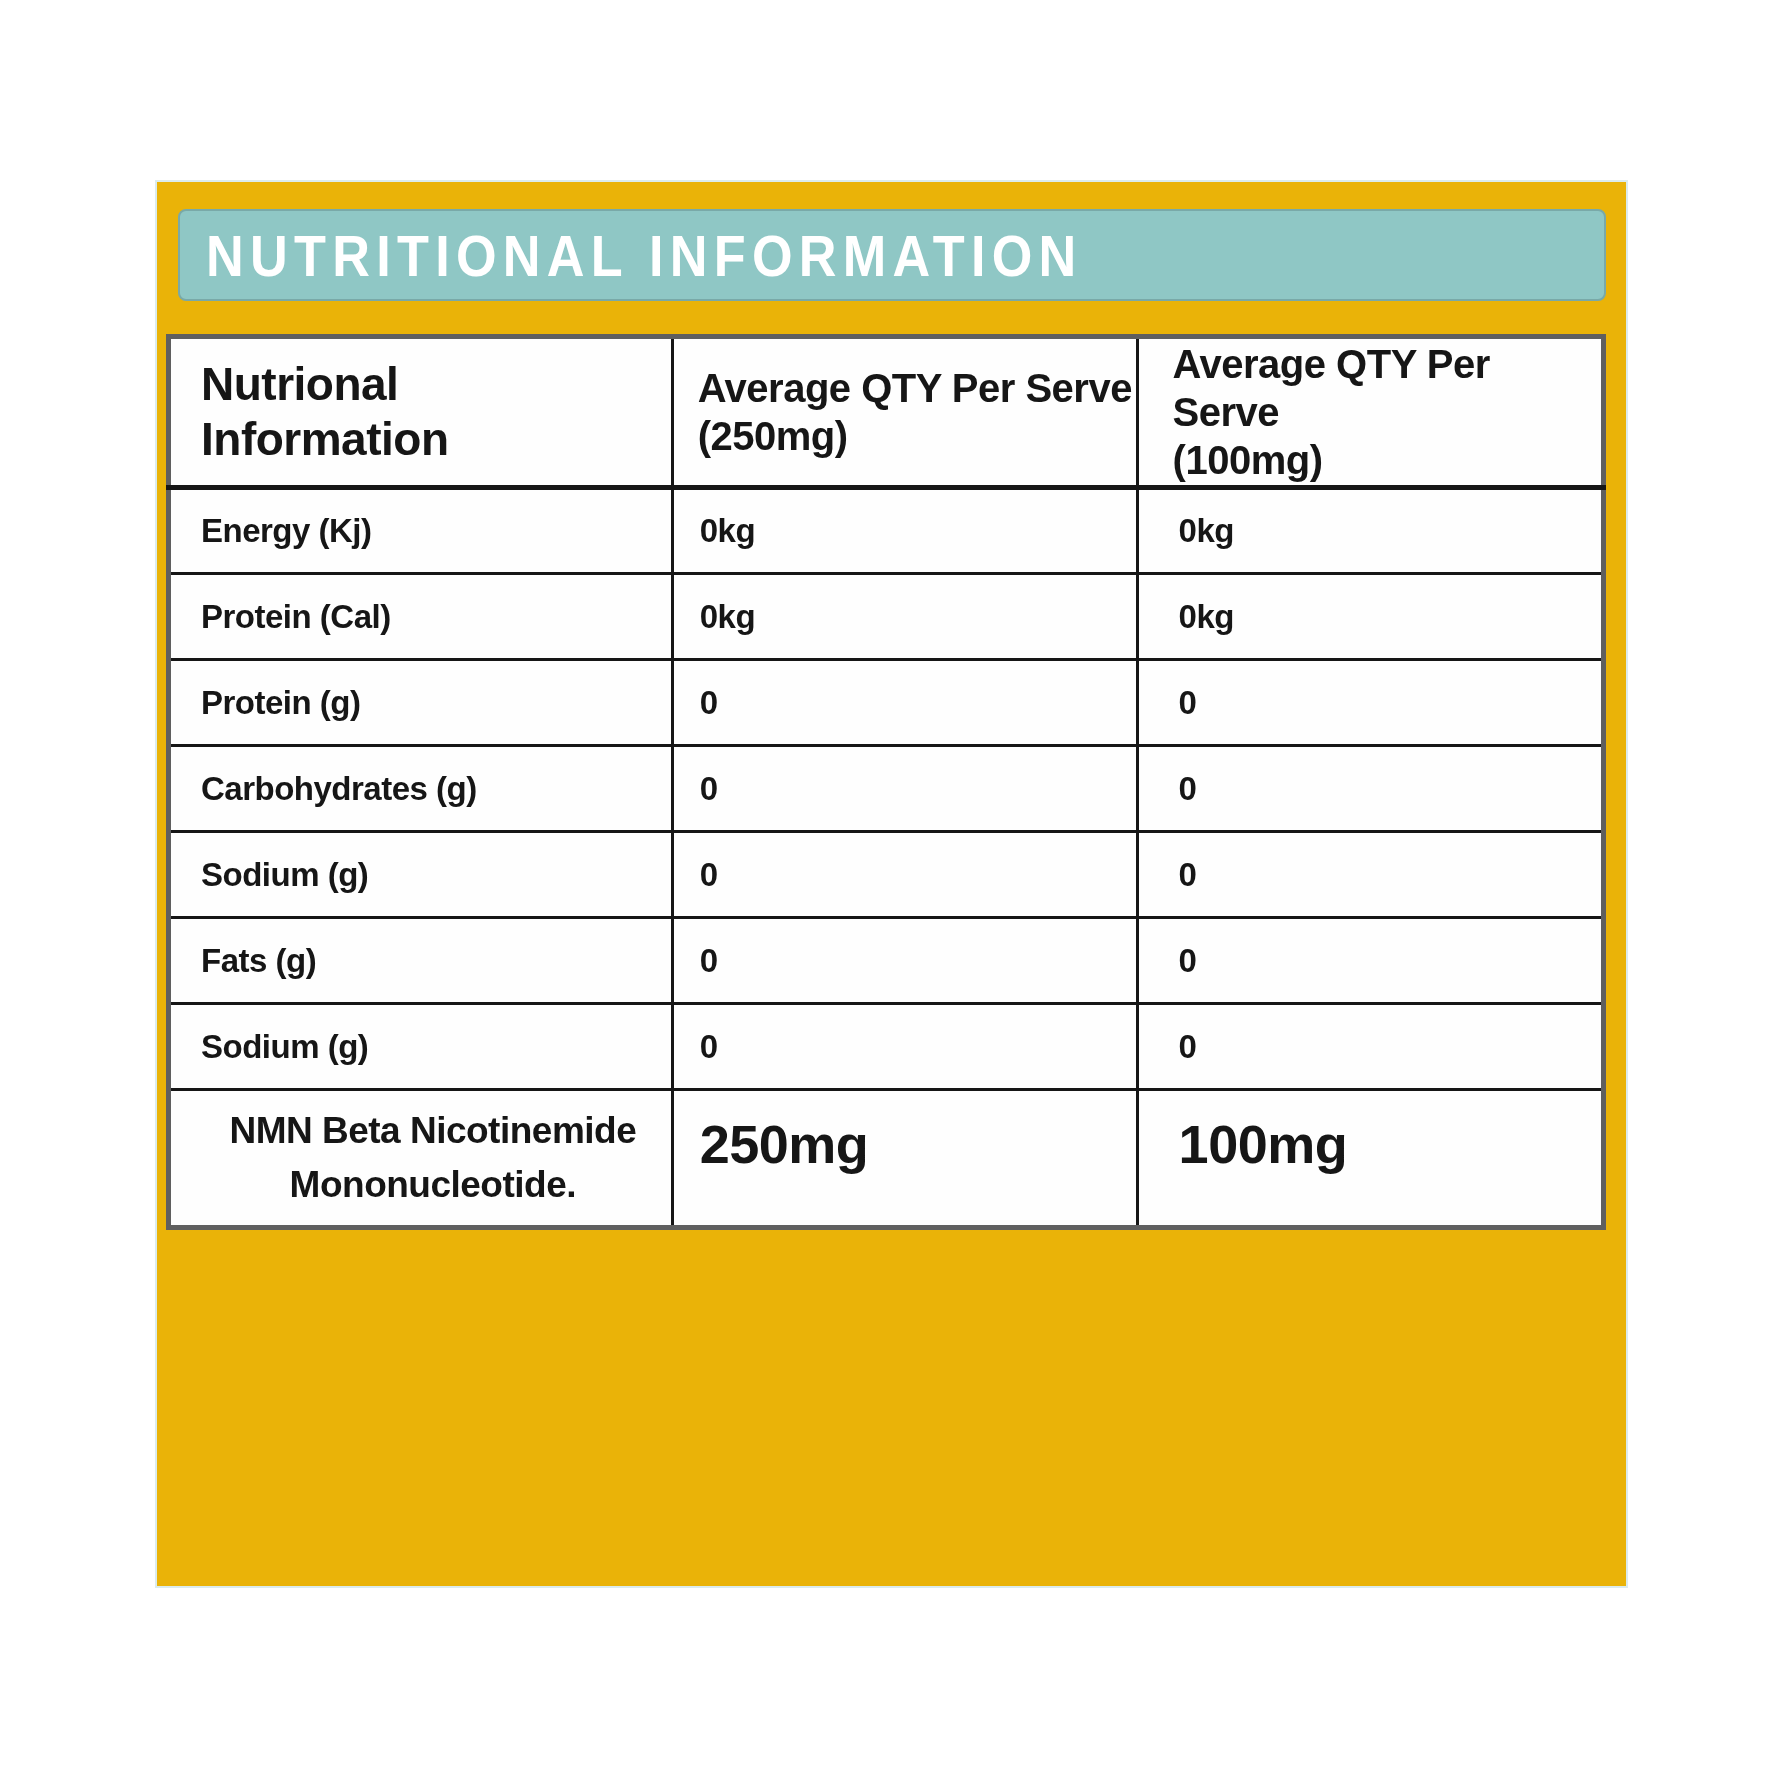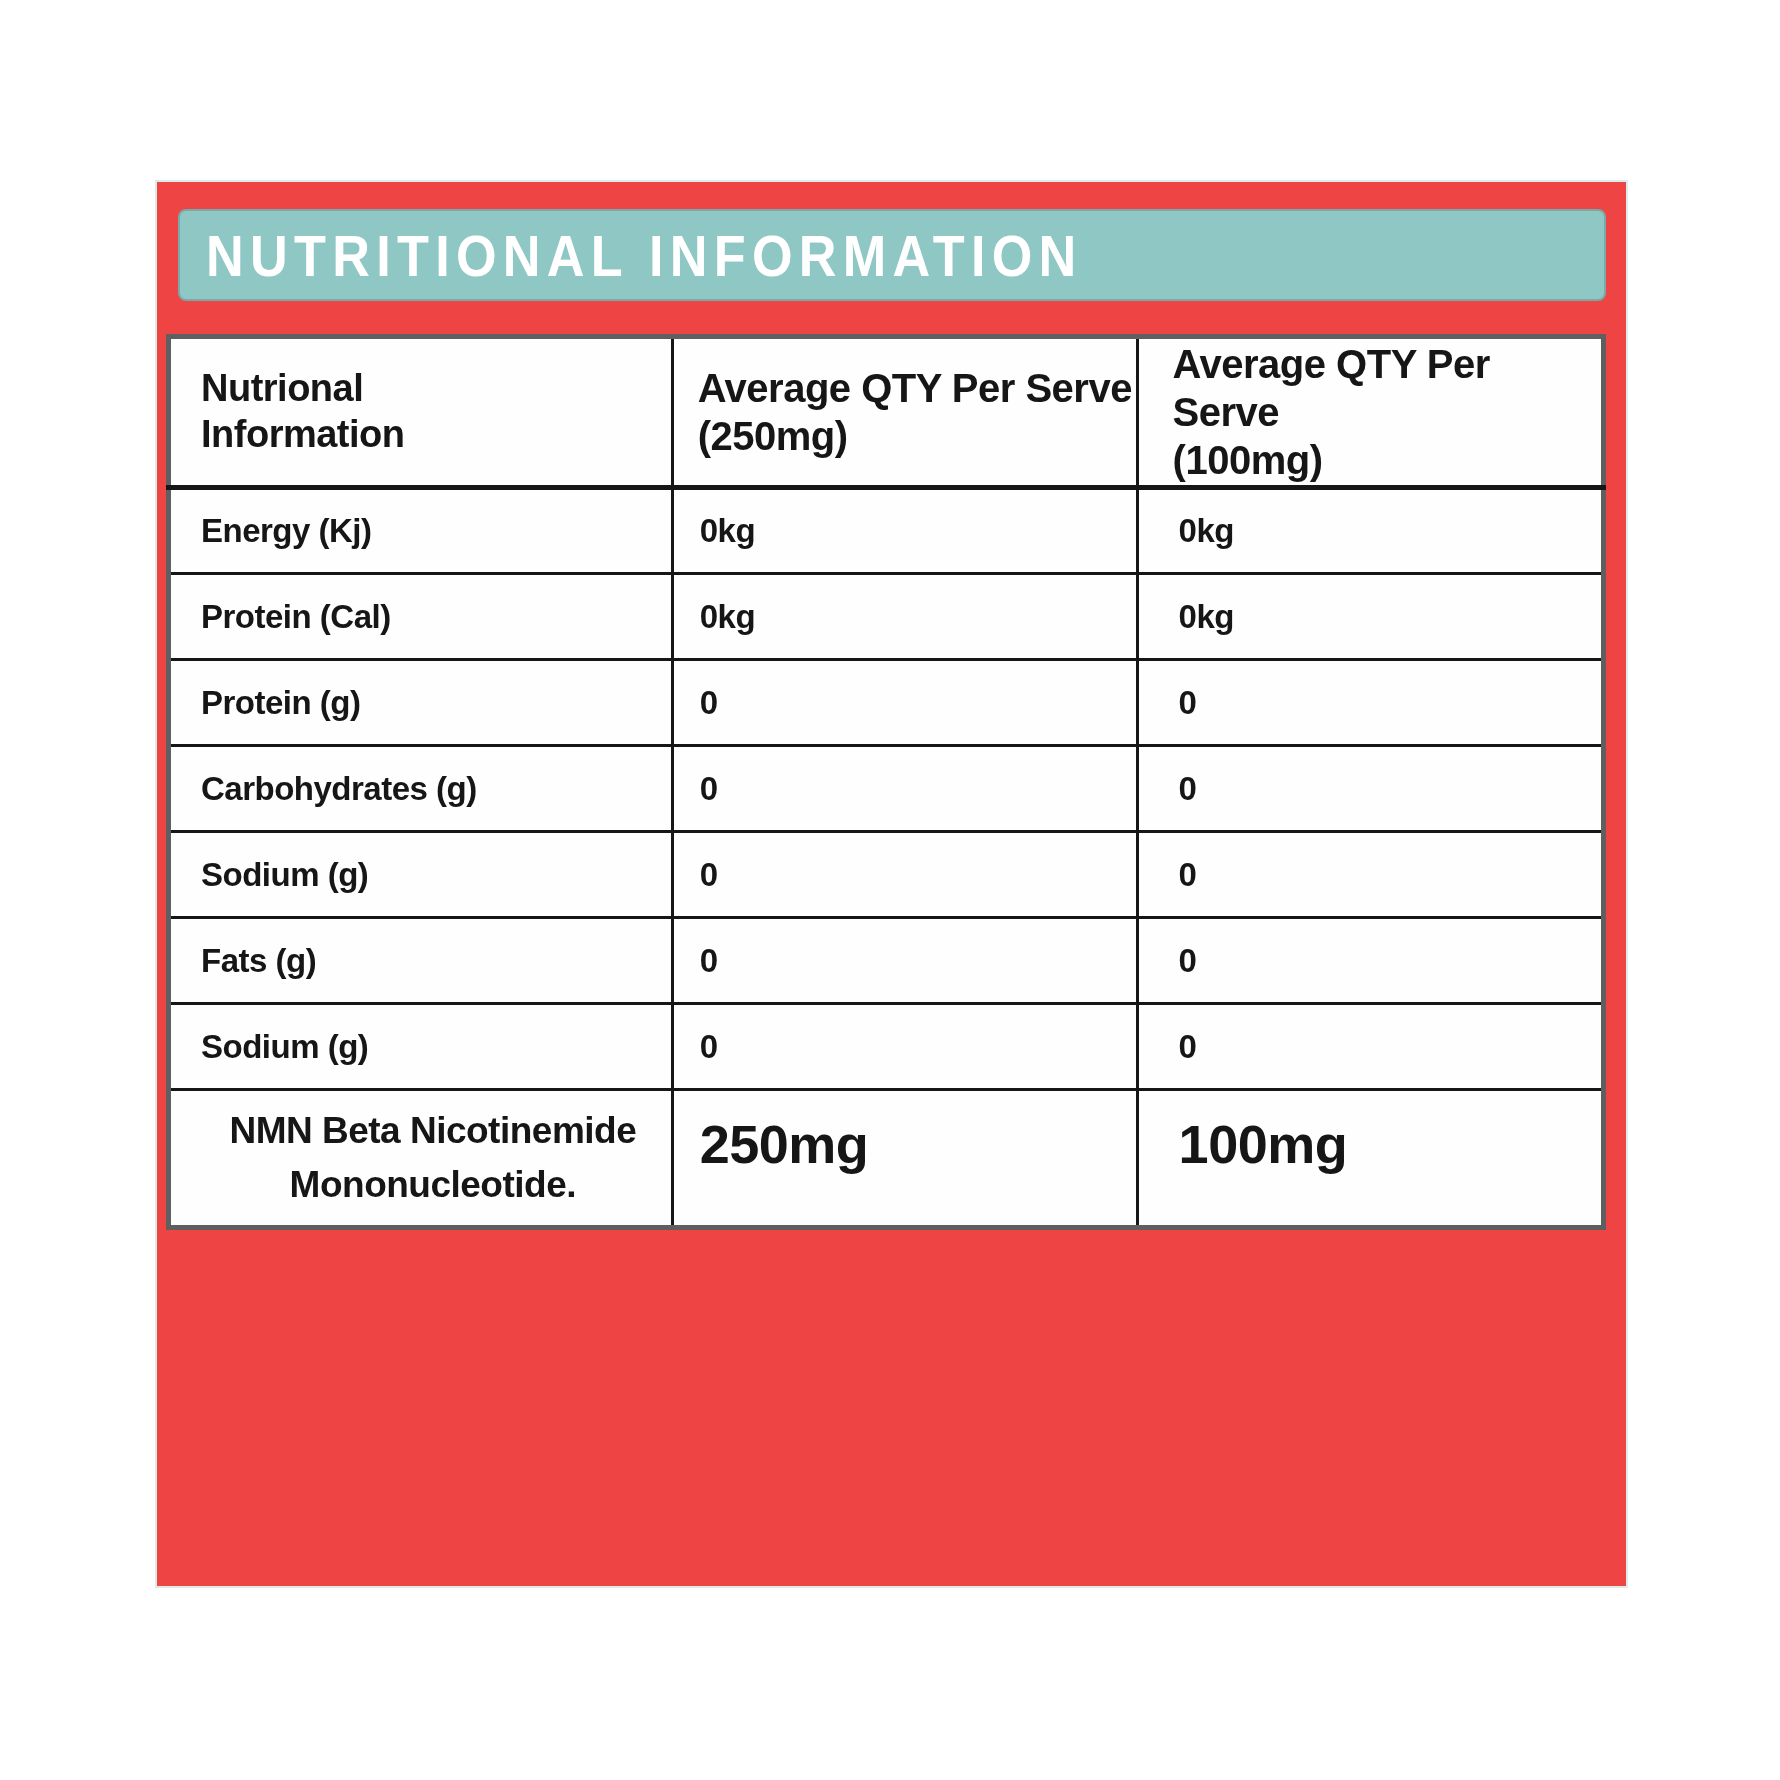--- a/index.html
+++ b/index.html
@@ -7,21 +7,21 @@
     width: 1780px; height: 1780px;
     background: #ffffff;
     font-family: "Liberation Sans", sans-serif;
     color: var(--text, #161616);
     -webkit-font-smoothing: antialiased;
   }
   .page {
     position: absolute;
     left: 155px; top: 180px;
     width: 1473px; height: 1408px;
-    background: #ef4444;
+    background: #eab308;
     border: 2px solid var(--page-border, #dcecec);
     box-sizing: border-box;
   }
   .title-bar {
     position: absolute;
     left: 21px; top: 27px;
     width: 1428px; height: 92px;
     background: var(--header-bg, #8fc7c5);
     border: 2px solid var(--header-border, #79a9a8);
     border-radius: 8px;
@@ -60,21 +60,21 @@
     overflow: hidden;
   }
   thead th {
     height: 135px;
     border-bottom-width: 5px;
     font-size: 40px;
     font-weight: 700;
     white-space: pre-line;
     line-height: 1.2;
   }
-  thead th.c1 { font-size: 38px; padding-left: 30px; }
+  thead th.c1 { font-size: 46px; padding-left: 30px; }
   thead th.c2 { padding-left: 24px; }
   thead th.c3 { padding-left: 34px; }
   tbody td {
     height: 86px;
     font-size: 33px;
     font-weight: 700;
   }
   tbody td.c1 { padding-left: 30px; }
   tbody td.c2 { padding-left: 26px; }
   tbody td.c3 { padding-left: 40px; }

